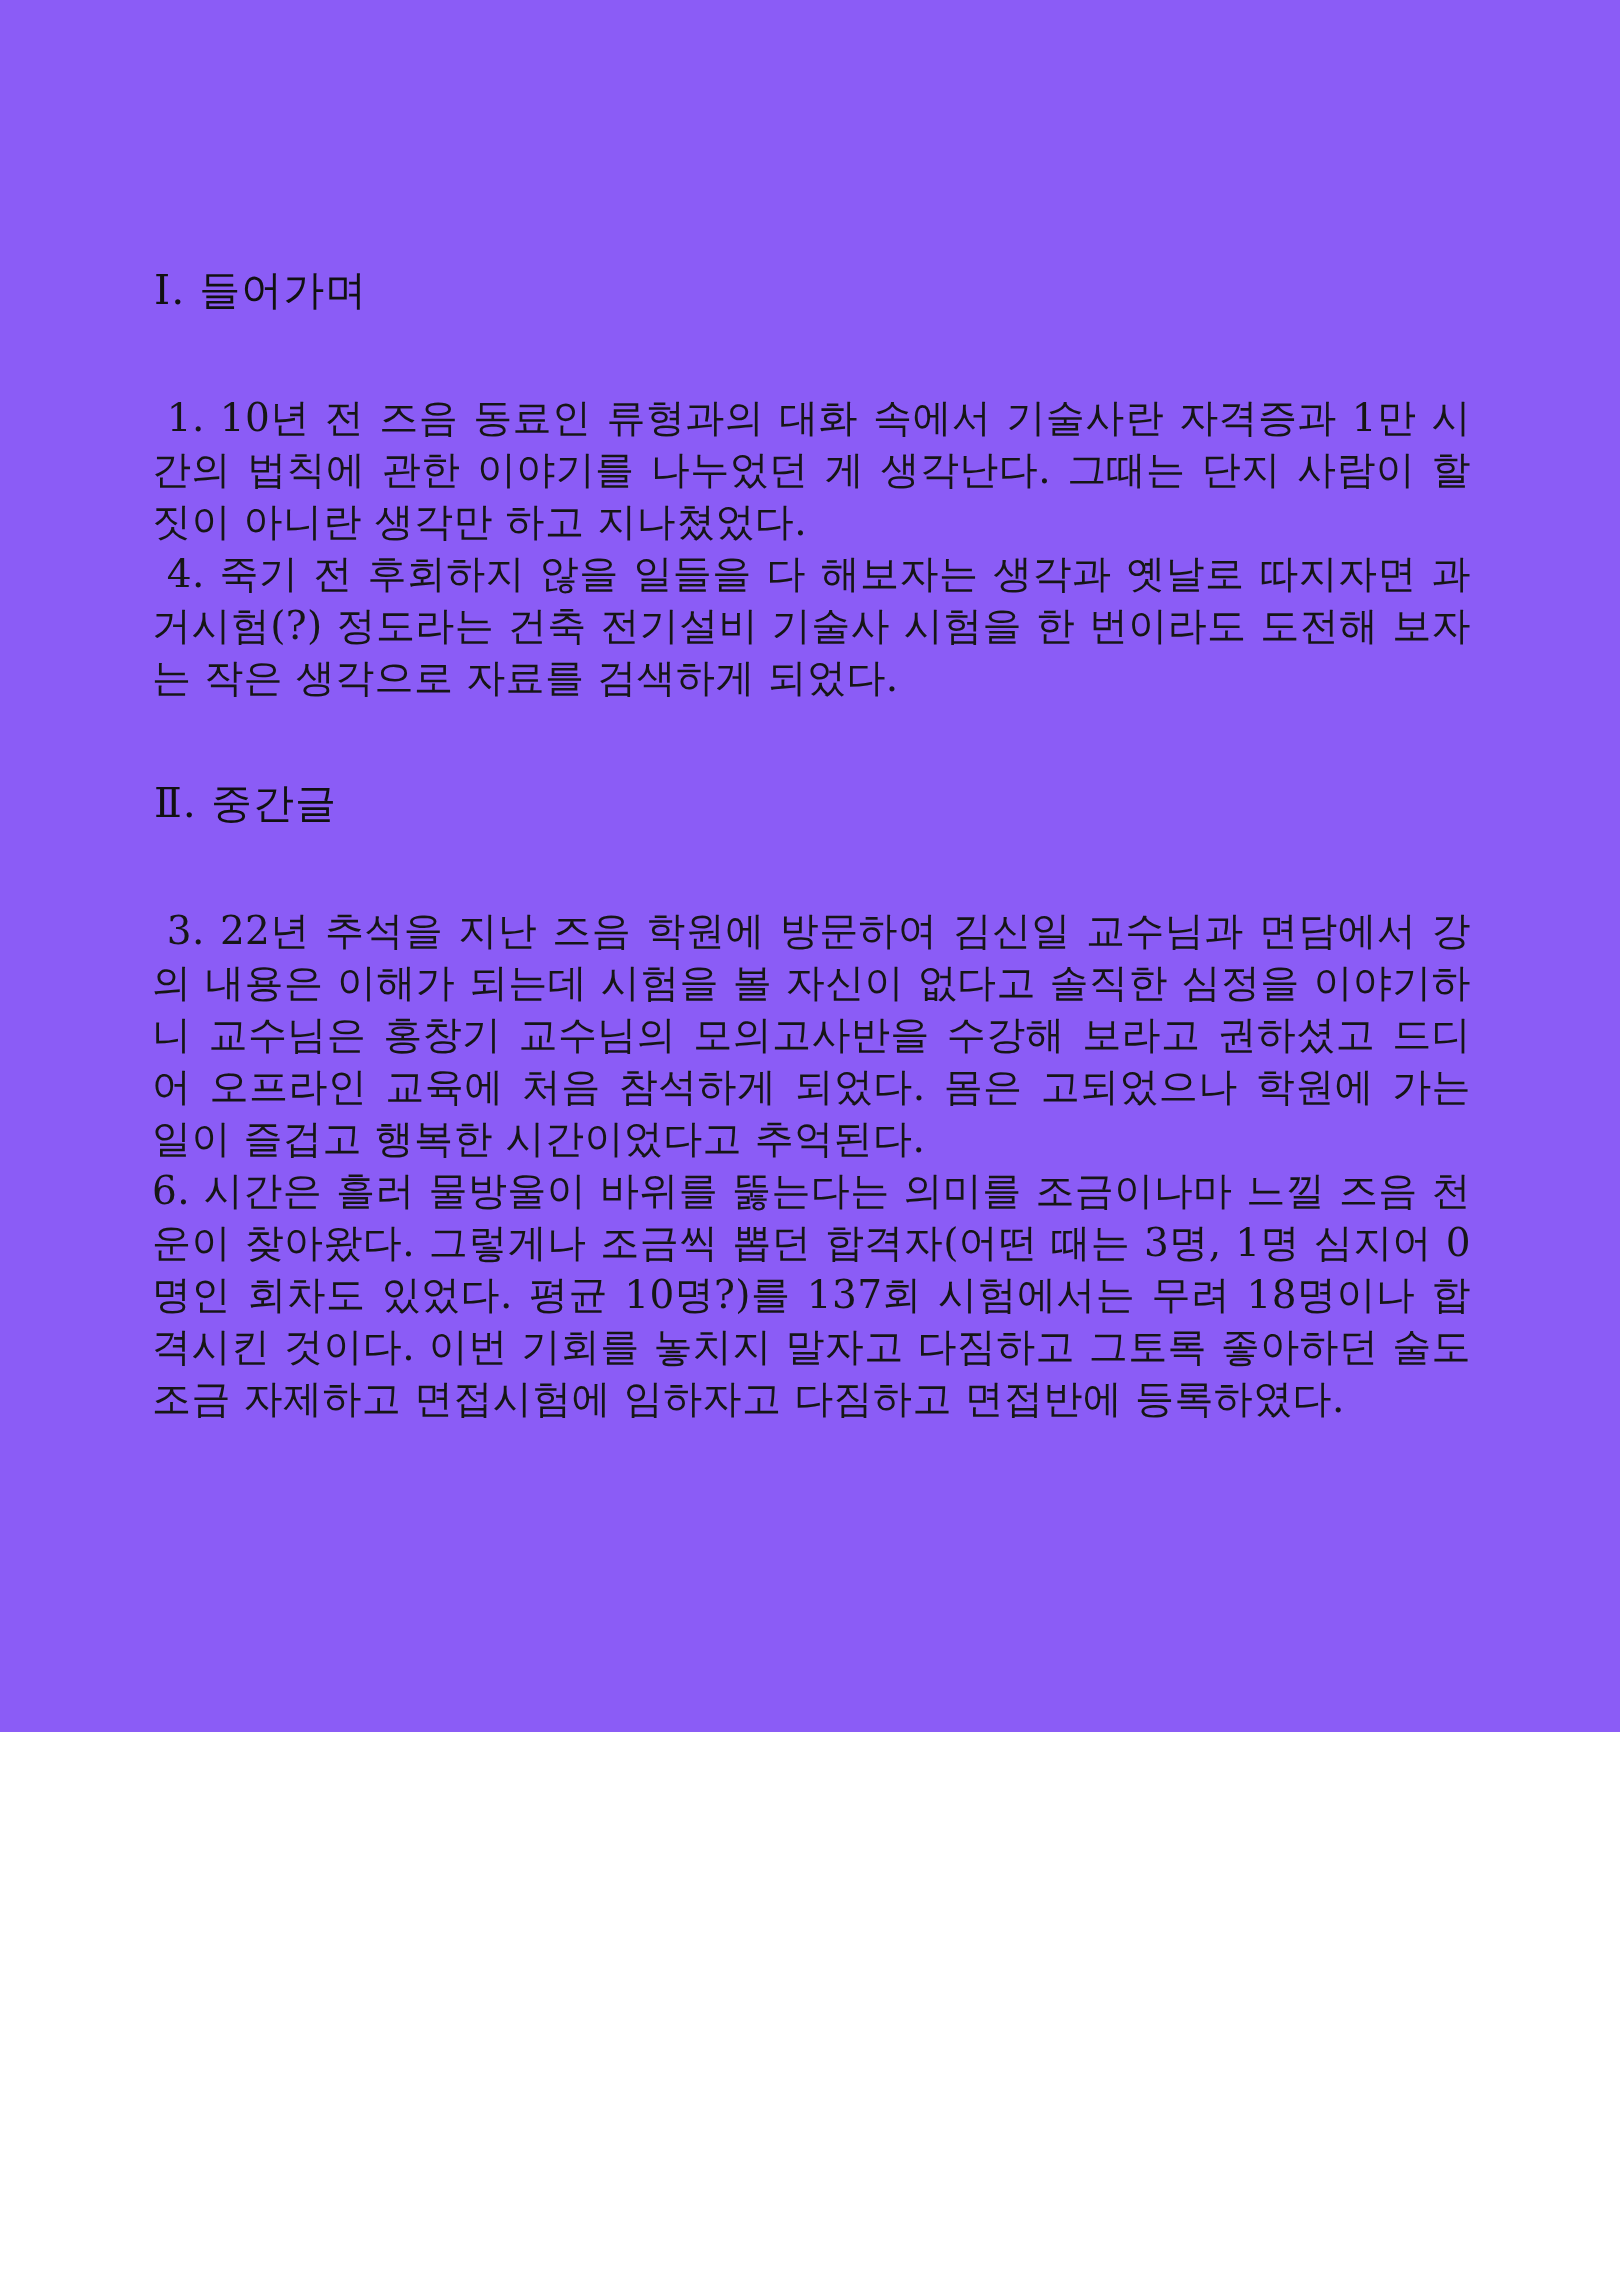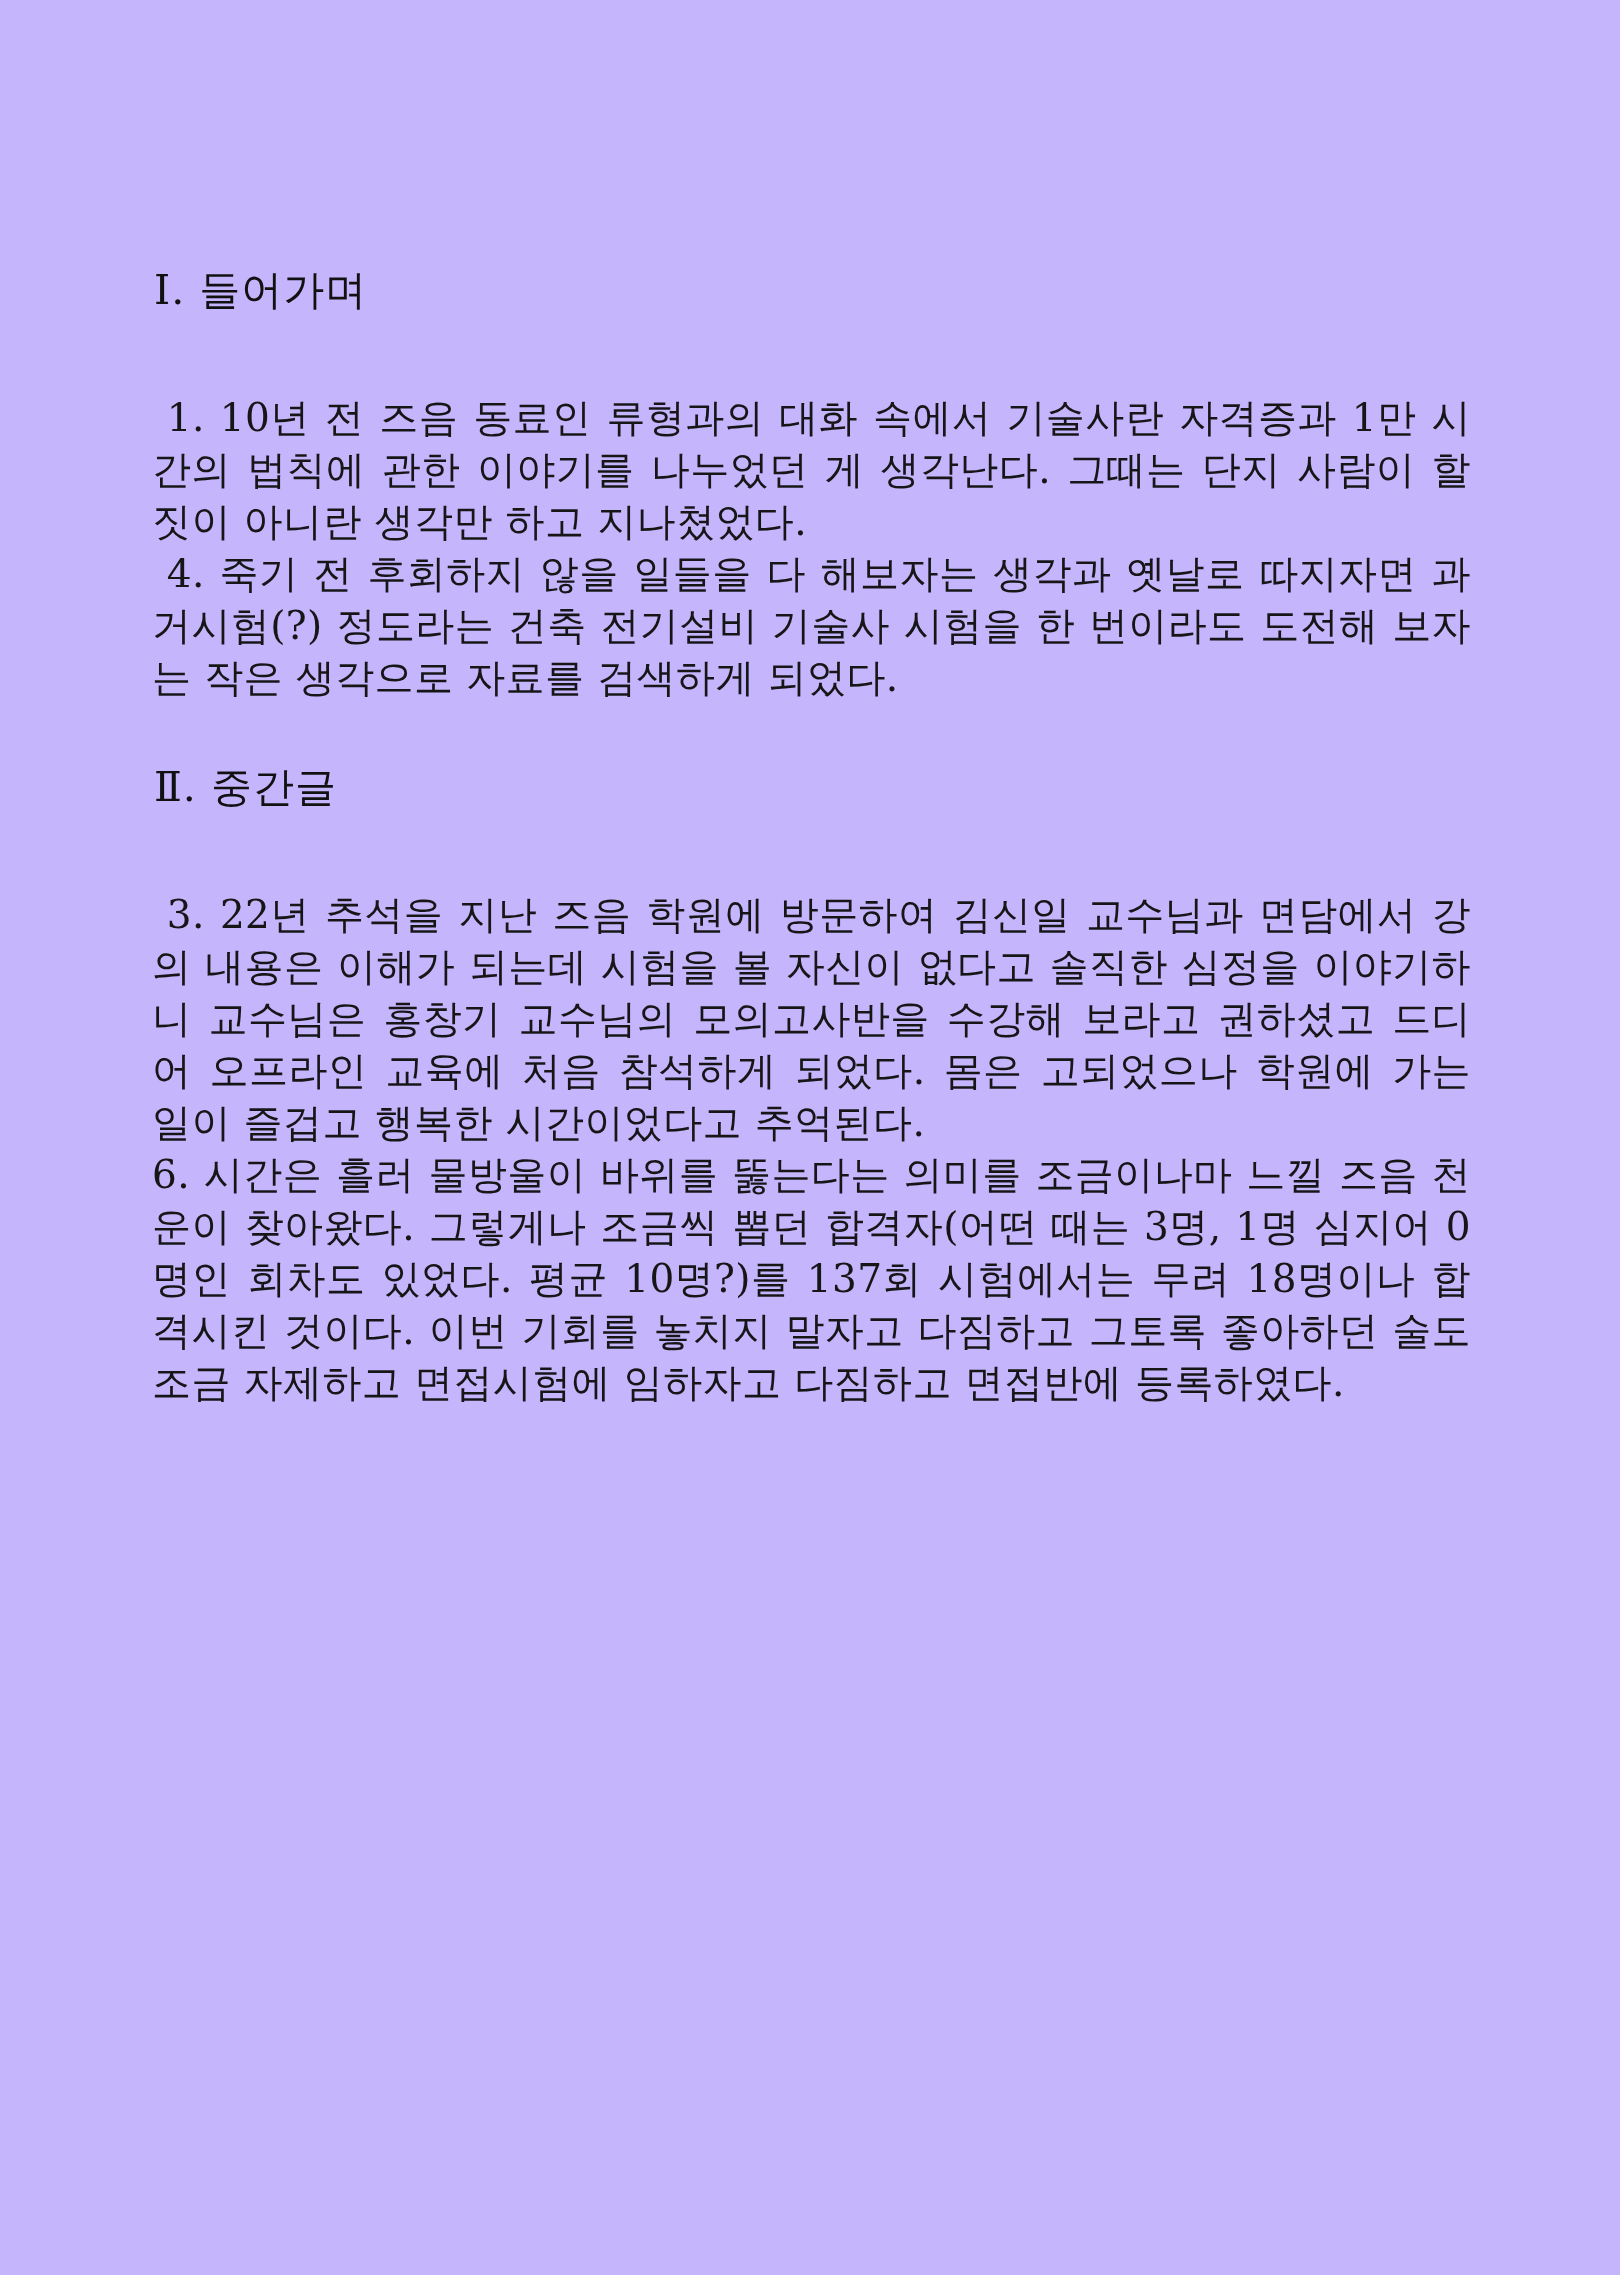--- a/index.html
+++ b/index.html
@@ -3,43 +3,43 @@
 <meta charset="utf-8">
 <style>
   html, body {
     margin: 0;
     padding: 0;
     background: #ffffff;
   }
   .page {
     position: relative;
     width: 1620px;
-    height: 2275px;
-    background: #c4b5fd;
+    height: 1732px;
+    background: #8b5cf6;
     overflow: hidden;
     box-sizing: border-box;
   }
   .doc {
     position: absolute;
     top: 267px;
     left: 152px;
     width: 1319px;
     color: #111111;
     font-family: "DejaVu Serif", "Liberation Serif", serif;
   }
   .section-heading {
     font-size: 41px;
     font-weight: 400;
     line-height: 47px;
     letter-spacing: 1px;
     margin: 0 0 78px 2px;
     color: #111111;
   }
   .section-heading.later {
-    margin-top: 60px;
+    margin-top: 76px;
   }
   .para {
     margin: 0;
     font-size: 39px;
     line-height: 52px;
     letter-spacing: 0.4px;
     text-align: justify;
     text-indent: 14.7px;
     color: #161616;
   }

